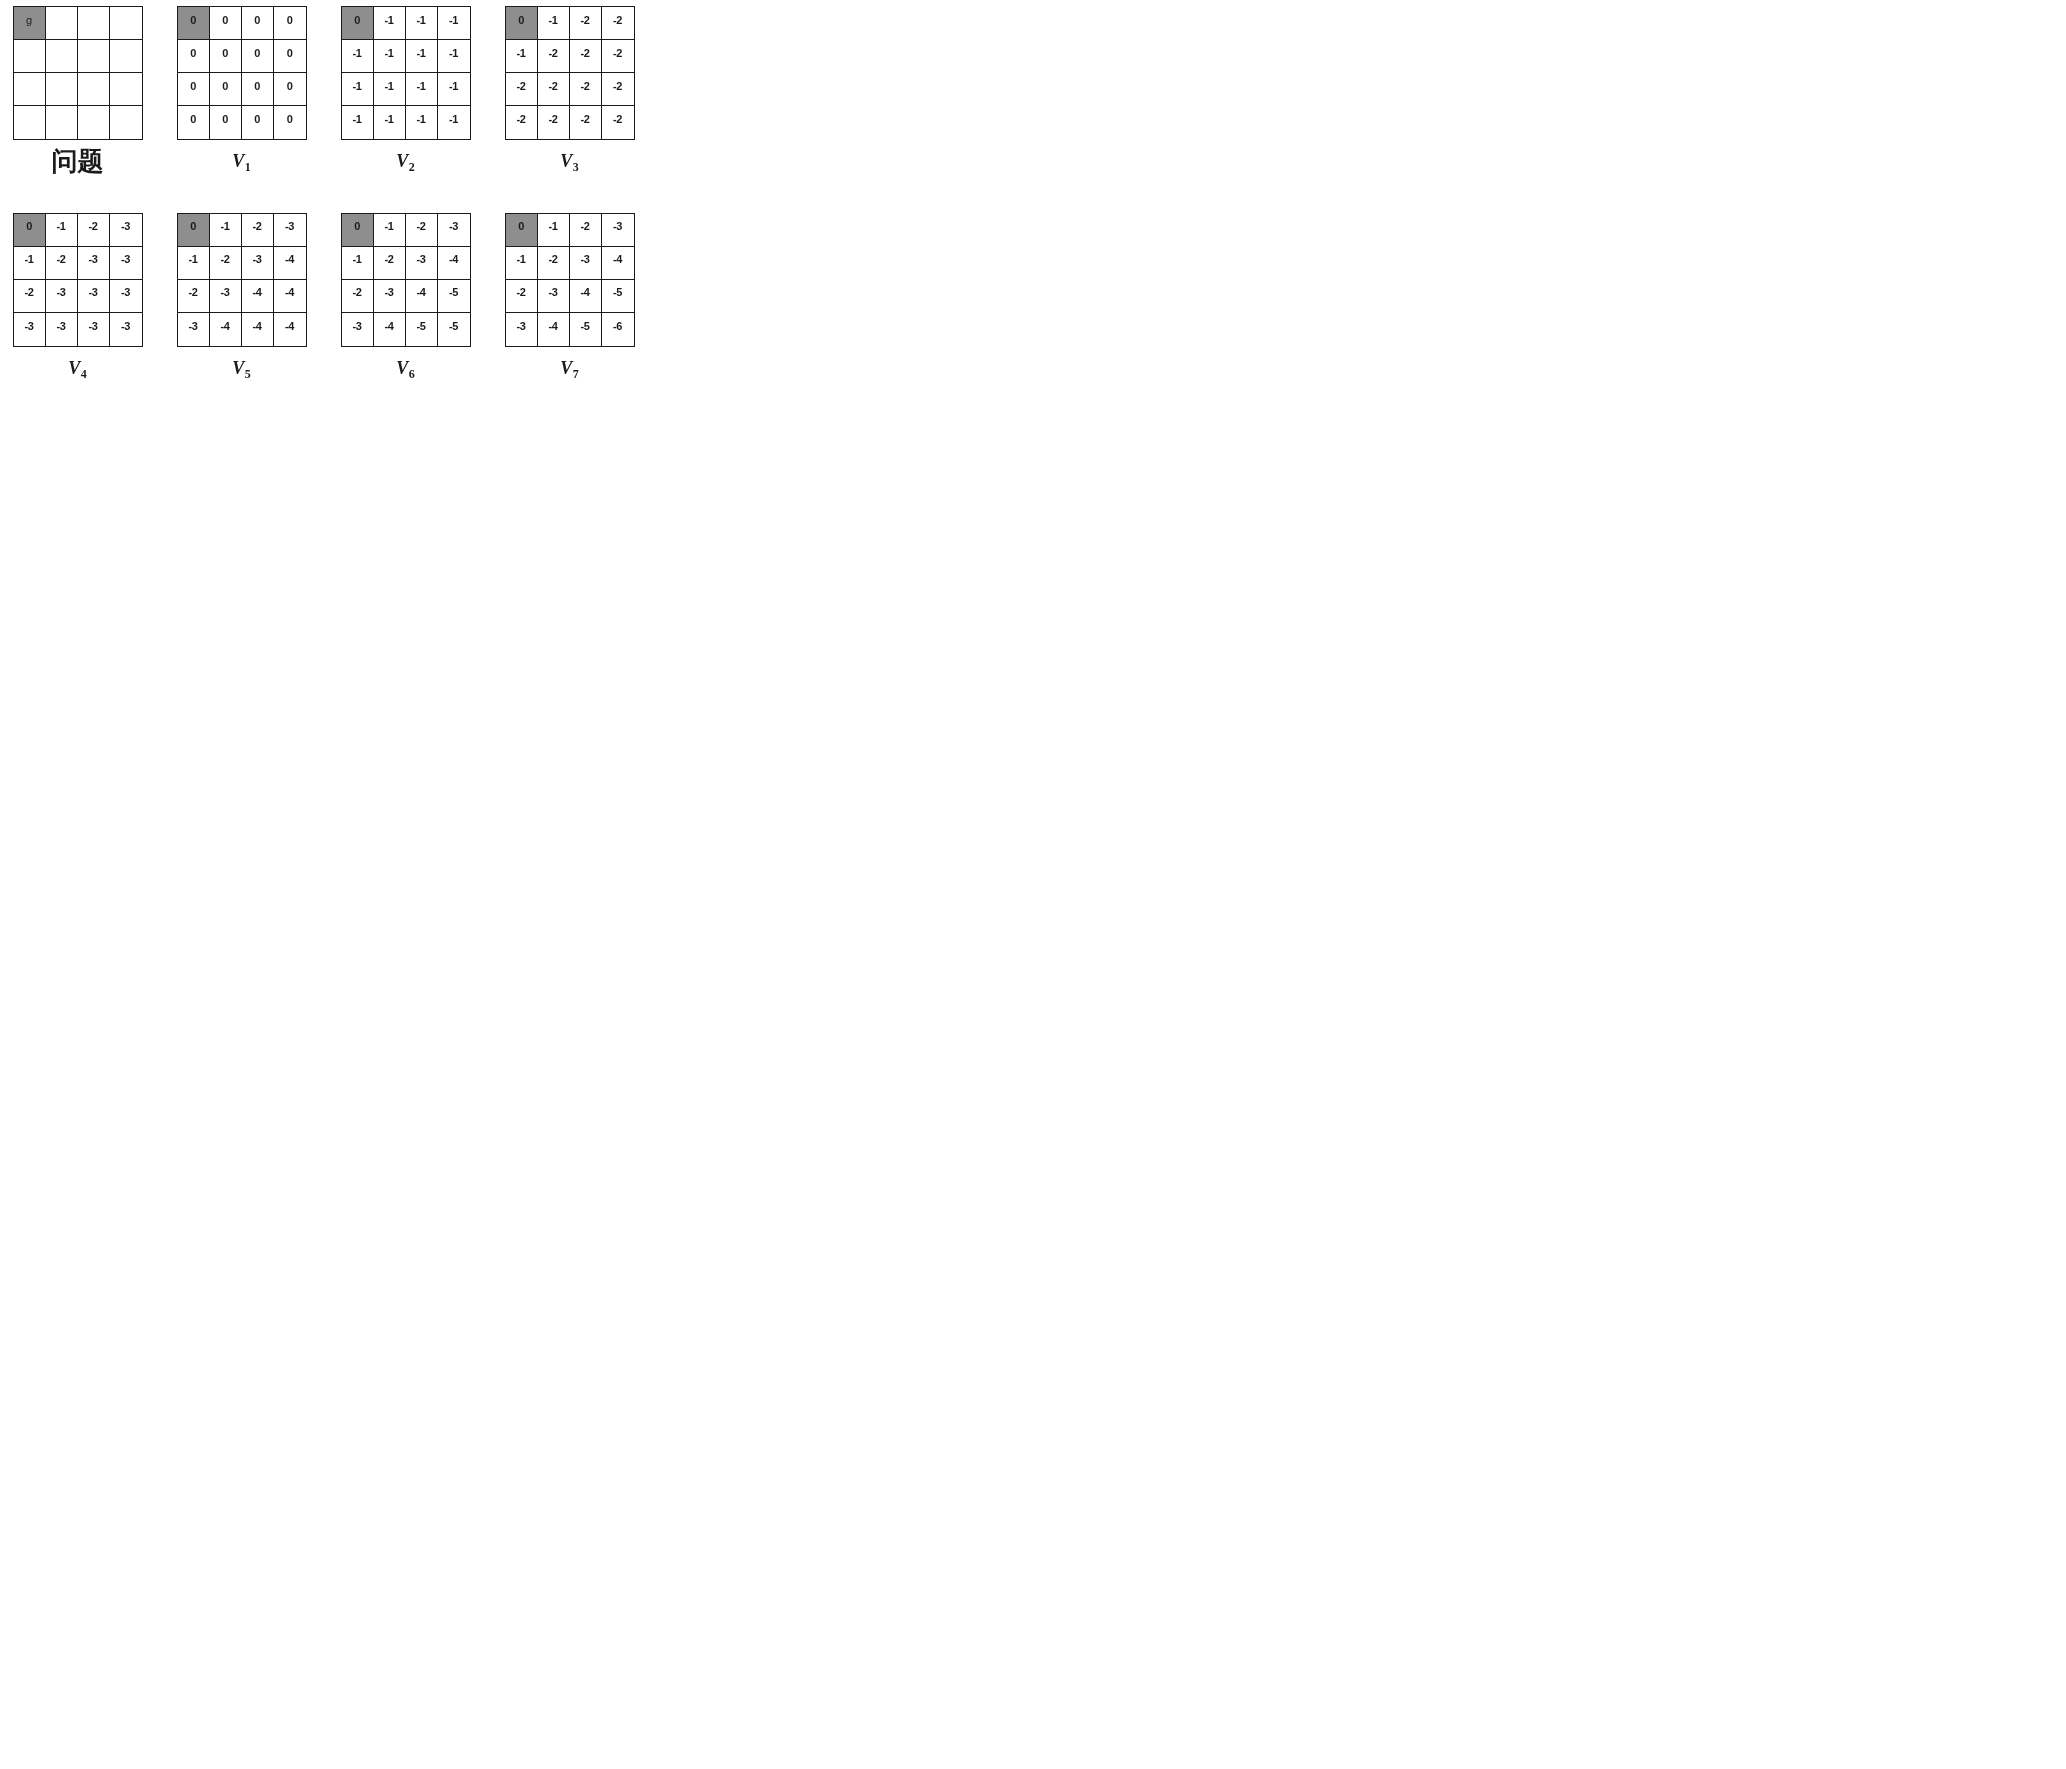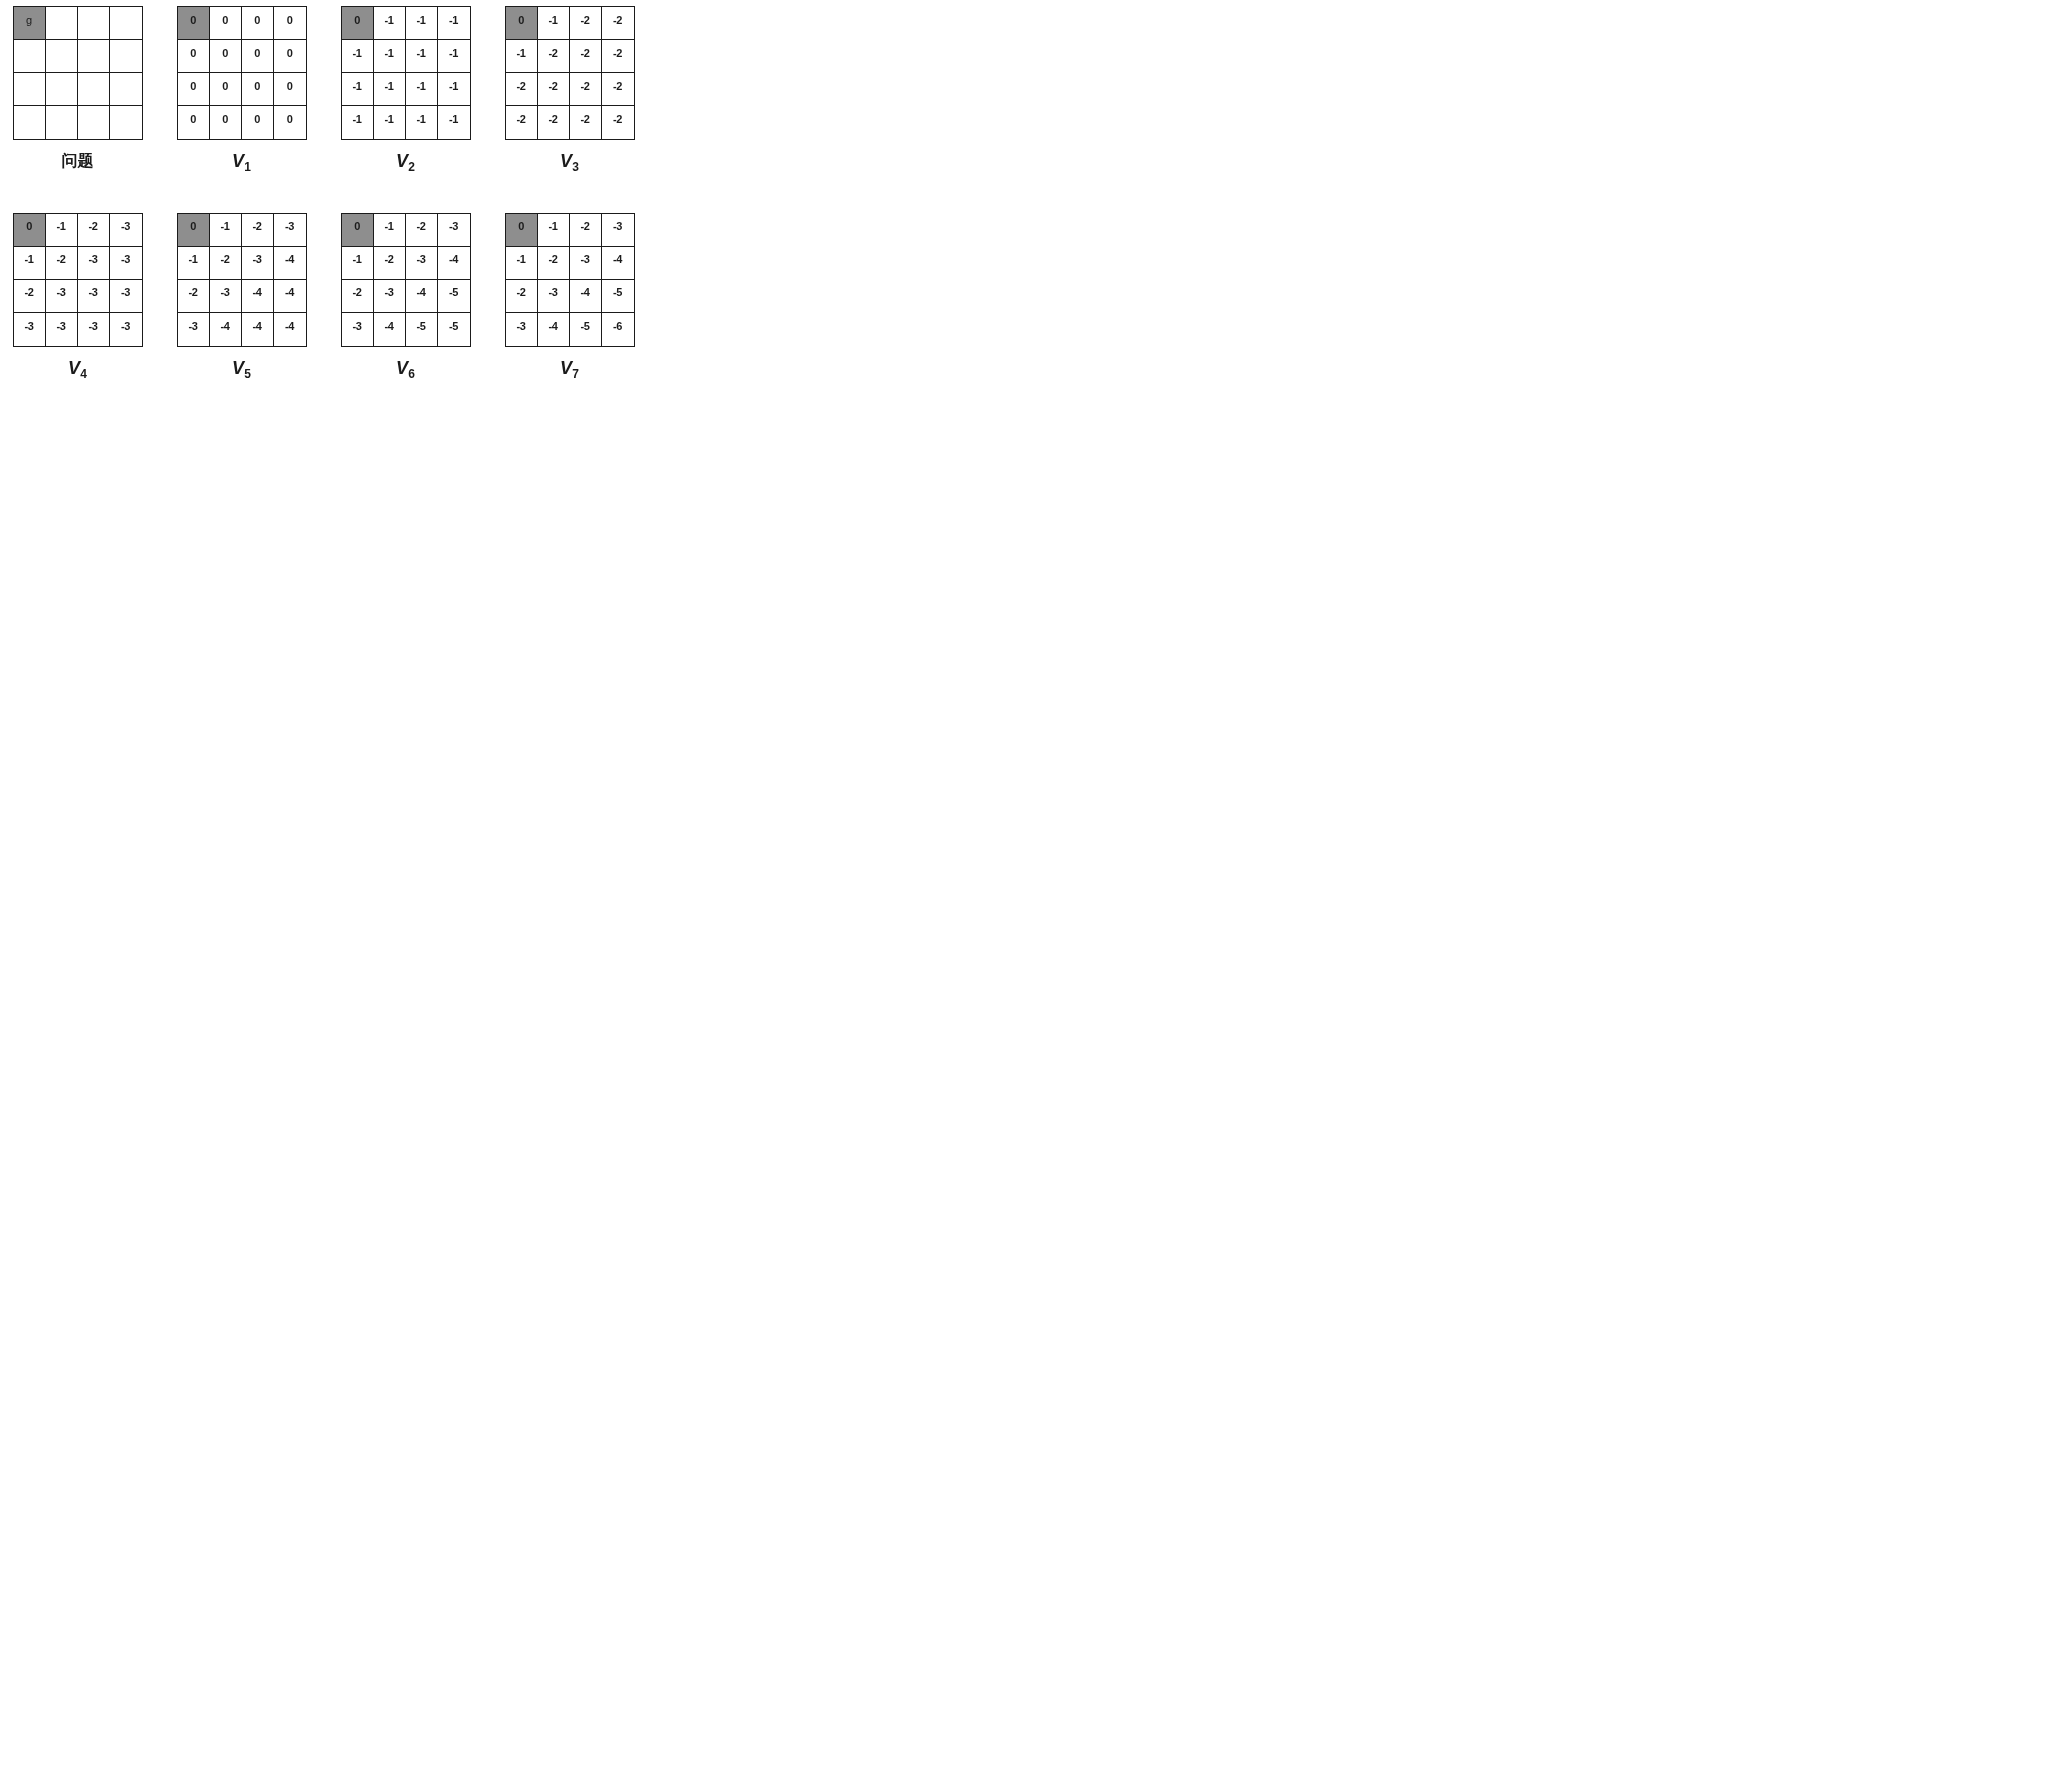--- a/index.html
+++ b/index.html
@@ -58,25 +58,25 @@
     margin-top: 5.8px;
     height: 31px;
     display: flex;
     align-items: center;
     justify-content: center;
     color: var(--text);
   }
   .caption .cjk {
     font-family: "DejaVu Serif", "Liberation Serif", serif;
     font-weight: 700;
-    font-size: 16px;
+    font-size: 26px;
     line-height: 1;
   }
   .caption .math {
-    font-family: Liberation Sans, sans-serif;
+    font-family: Liberation Serif, serif;
     font-size: 18px;
     font-weight: 700;
     line-height: 1;
   }
   .caption .math .v { font-style: italic; }
   .caption .math sub {
     font-size: 12px;
     font-style: normal;
     font-weight: 700;
     line-height: 0;

